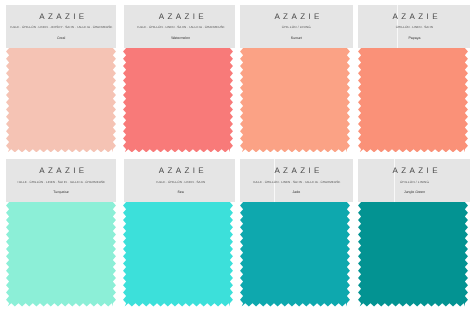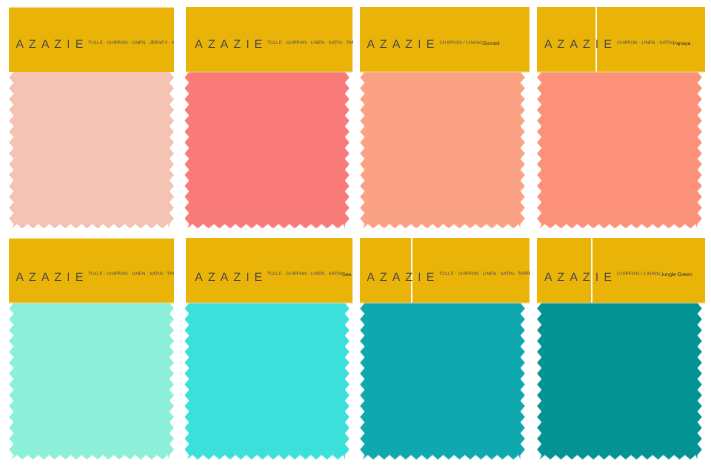--- a/index.html
+++ b/index.html
@@ -8,22 +8,22 @@
        font-family:"Liberation Sans",sans-serif;overflow:hidden;
        -webkit-font-smoothing:antialiased;text-rendering:geometricPrecision;}
 
   .grid{position:relative;width:474px;height:313px;}
 
   
   .card{position:absolute;left:0;width:474px;height:154.4px;}
 
   
   .label{position:absolute;left:var(--labx);top:0;width:var(--labw);height:43px;
-         background:#eab308;box-sizing:border-box;overflow:hidden;
-         display:flex;align-items:center;}
+         background:#e5e5e5;box-sizing:border-box;overflow:hidden;
+         display:flex;flex-direction:column;align-items:center;}
 
   .brand,.fabrics,.cname{position:relative;left:var(--tdx);
                          
                          transform:translateZ(0);}
   .brand{font-size:8px;line-height:8px;letter-spacing:3.4px;color:#4a4a4a;
          margin-top:8.6px;text-indent:4.6px;font-weight:400;white-space:nowrap;}
   .fabrics{font-size:3.1px;line-height:3.1px;letter-spacing:0;color:#555;
            margin-top:5.3px;white-space:nowrap;}
   .fabrics.wide{letter-spacing:.15px;text-indent:.15px;}
   .cname{font-size:3.5px;line-height:3.5px;color:#333;margin-top:7.3px;

